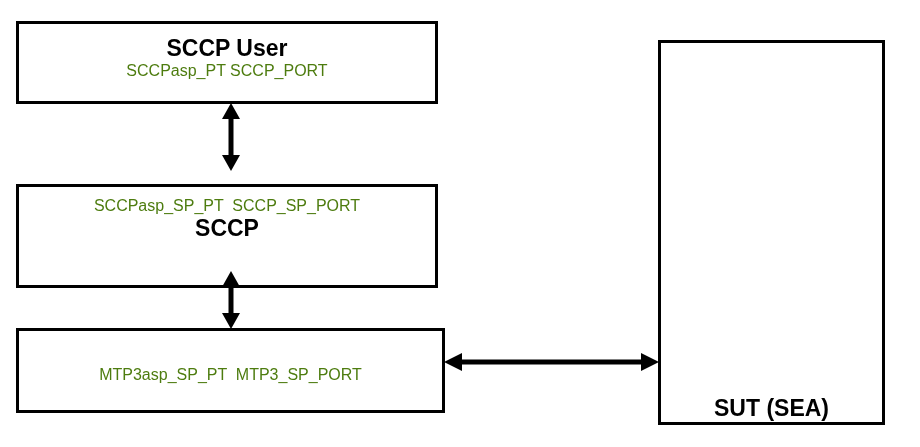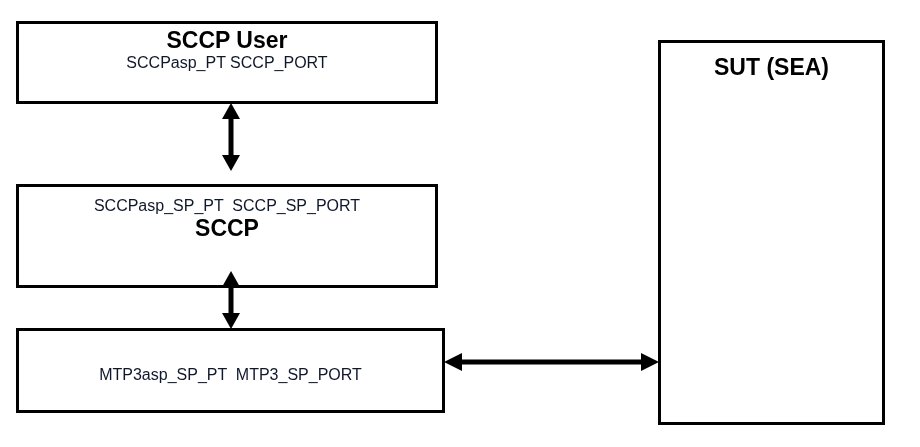--- a/index.html
+++ b/index.html
@@ -28,31 +28,31 @@
     font-weight: bold;
     font-size: 23px;
     color: #000000;
     line-height: 1.12;
     white-space: nowrap;
     letter-spacing: 0px;
   }
   .port-line {
     font-weight: normal;
     font-size: 16px;
-    color: #0f172a;
+    color: #4d7c0f;
     line-height: 1.18;
     white-space: pre;
     letter-spacing: 0px;
   }
 
   
-  #box-sccp-user { left: 16px;  top: 21px;  width: 422px; height: 83px;  padding-top: 4px; }
+  #box-sccp-user { left: 16px;  top: 21px;  width: 422px; height: 83px;  padding-top: 12px; }
   #box-sccp      { left: 16px;  top: 184px; width: 422px; height: 104px; padding-top: 10px; }
   #box-system    { left: 16px;  top: 328px; width: 429px; height: 85px;  padding-top: 10px; justify-content: center; }
-  #box-sut       { left: 658px; top: 40px;  width: 227px; height: 385px; padding-top: 12px; }
+  #box-sut       { left: 658px; top: 40px;  width: 227px; height: 385px; padding-top: 12px; justify-content: flex-end; }
 
   
   .arrow-v {
     position: absolute;
     width: 28px;
   }
   .arrow-h {
     position: absolute;
     height: 28px;
   }

